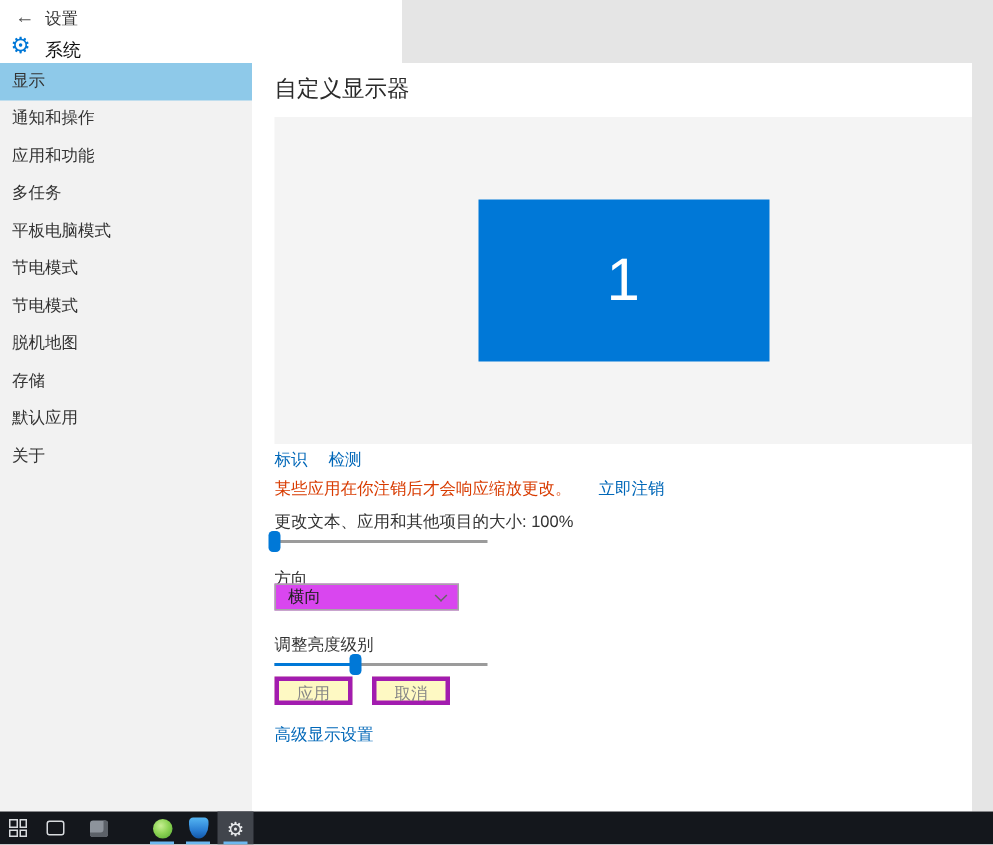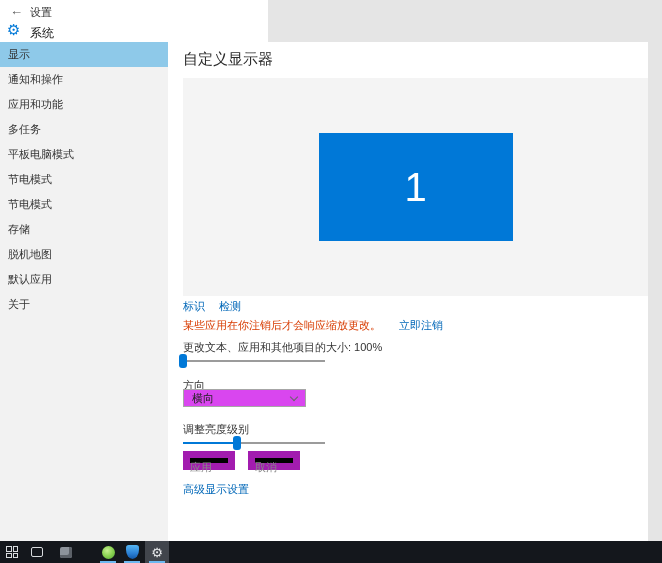--- a/index.html
+++ b/index.html
@@ -46,22 +46,22 @@
   .slider .fill { position:absolute; left:0; top:6px; height:2px; background:#0078d7; }
   .slider .thumb { position:absolute; top:0; width:8px; height:14px; border-radius:3px;
                    background:#0078d7; transform:translateX(-50%); }
 
   .dropdown { position:absolute; left:15px; top:347px; width:123px; height:18px; background:#d946ef;
               border:1px solid #a6a6a6; font-size:11px; color:#222; line-height:16px; padding-left:8px; }
   .chevron { position:absolute; right:8px; top:4px; width:6px; height:6px;
              border-right:1px solid #666; border-bottom:1px solid #666; transform:rotate(45deg); }
 
   .buttons-row { position:absolute; left:15px; top:409px; display:flex; gap:13px; }
-  .btn-disabled { width:52px; height:19px; background:#000000; border:7px solid #a21caf;
-                  color:#878787; font-size:11px; line-height:18px; }
+  .btn-disabled { width:52px; height:19px; background:#fef9c3; border:3px solid #a21caf;
+                  color:#878787; font-size:11px; text-align:center; line-height:18px; }
   .advanced-link { position:absolute; left:15px; top:440px; font-size:11px; font-weight:normal; color:#0067b8; cursor:pointer; }
 
   
   .taskbar { position:absolute; left:0; top:541px; width:662px; height:22px; background:#14171c;
              display:flex; align-items:stretch; }
   .tb-item { position:relative; width:24px; height:22px; display:flex; align-items:center; justify-content:center; }
   .tb-item .indicator { position:absolute; bottom:0; left:4px; right:4px; height:2px; background:#6cb8f0; }
   .tb-start { margin-left:0; }
   .tb-taskview { margin-left:1px; }
   .tb-app { margin-left:5px; }
@@ -95,22 +95,22 @@
   <div class="right-strip"></div>
 
   <div class="sidebar">
     <div class="side-item active">显示</div>
     <div class="side-item">通知和操作</div>
     <div class="side-item">应用和功能</div>
     <div class="side-item">多任务</div>
     <div class="side-item">平板电脑模式</div>
     <div class="side-item">节电模式</div>
     <div class="side-item">节电模式</div>
+    <div class="side-item">脱机地图</div>
     <div class="side-item">存储</div>
-    <div class="side-item">脱机地图</div>
     <div class="side-item">默认应用</div>
     <div class="side-item">关于</div>
   </div>
 
   <div class="main">
     <div class="page-title">自定义显示器</div>
 
     <div class="preview">
       <div class="monitor">
         <span class="monitor-num">1</span>

